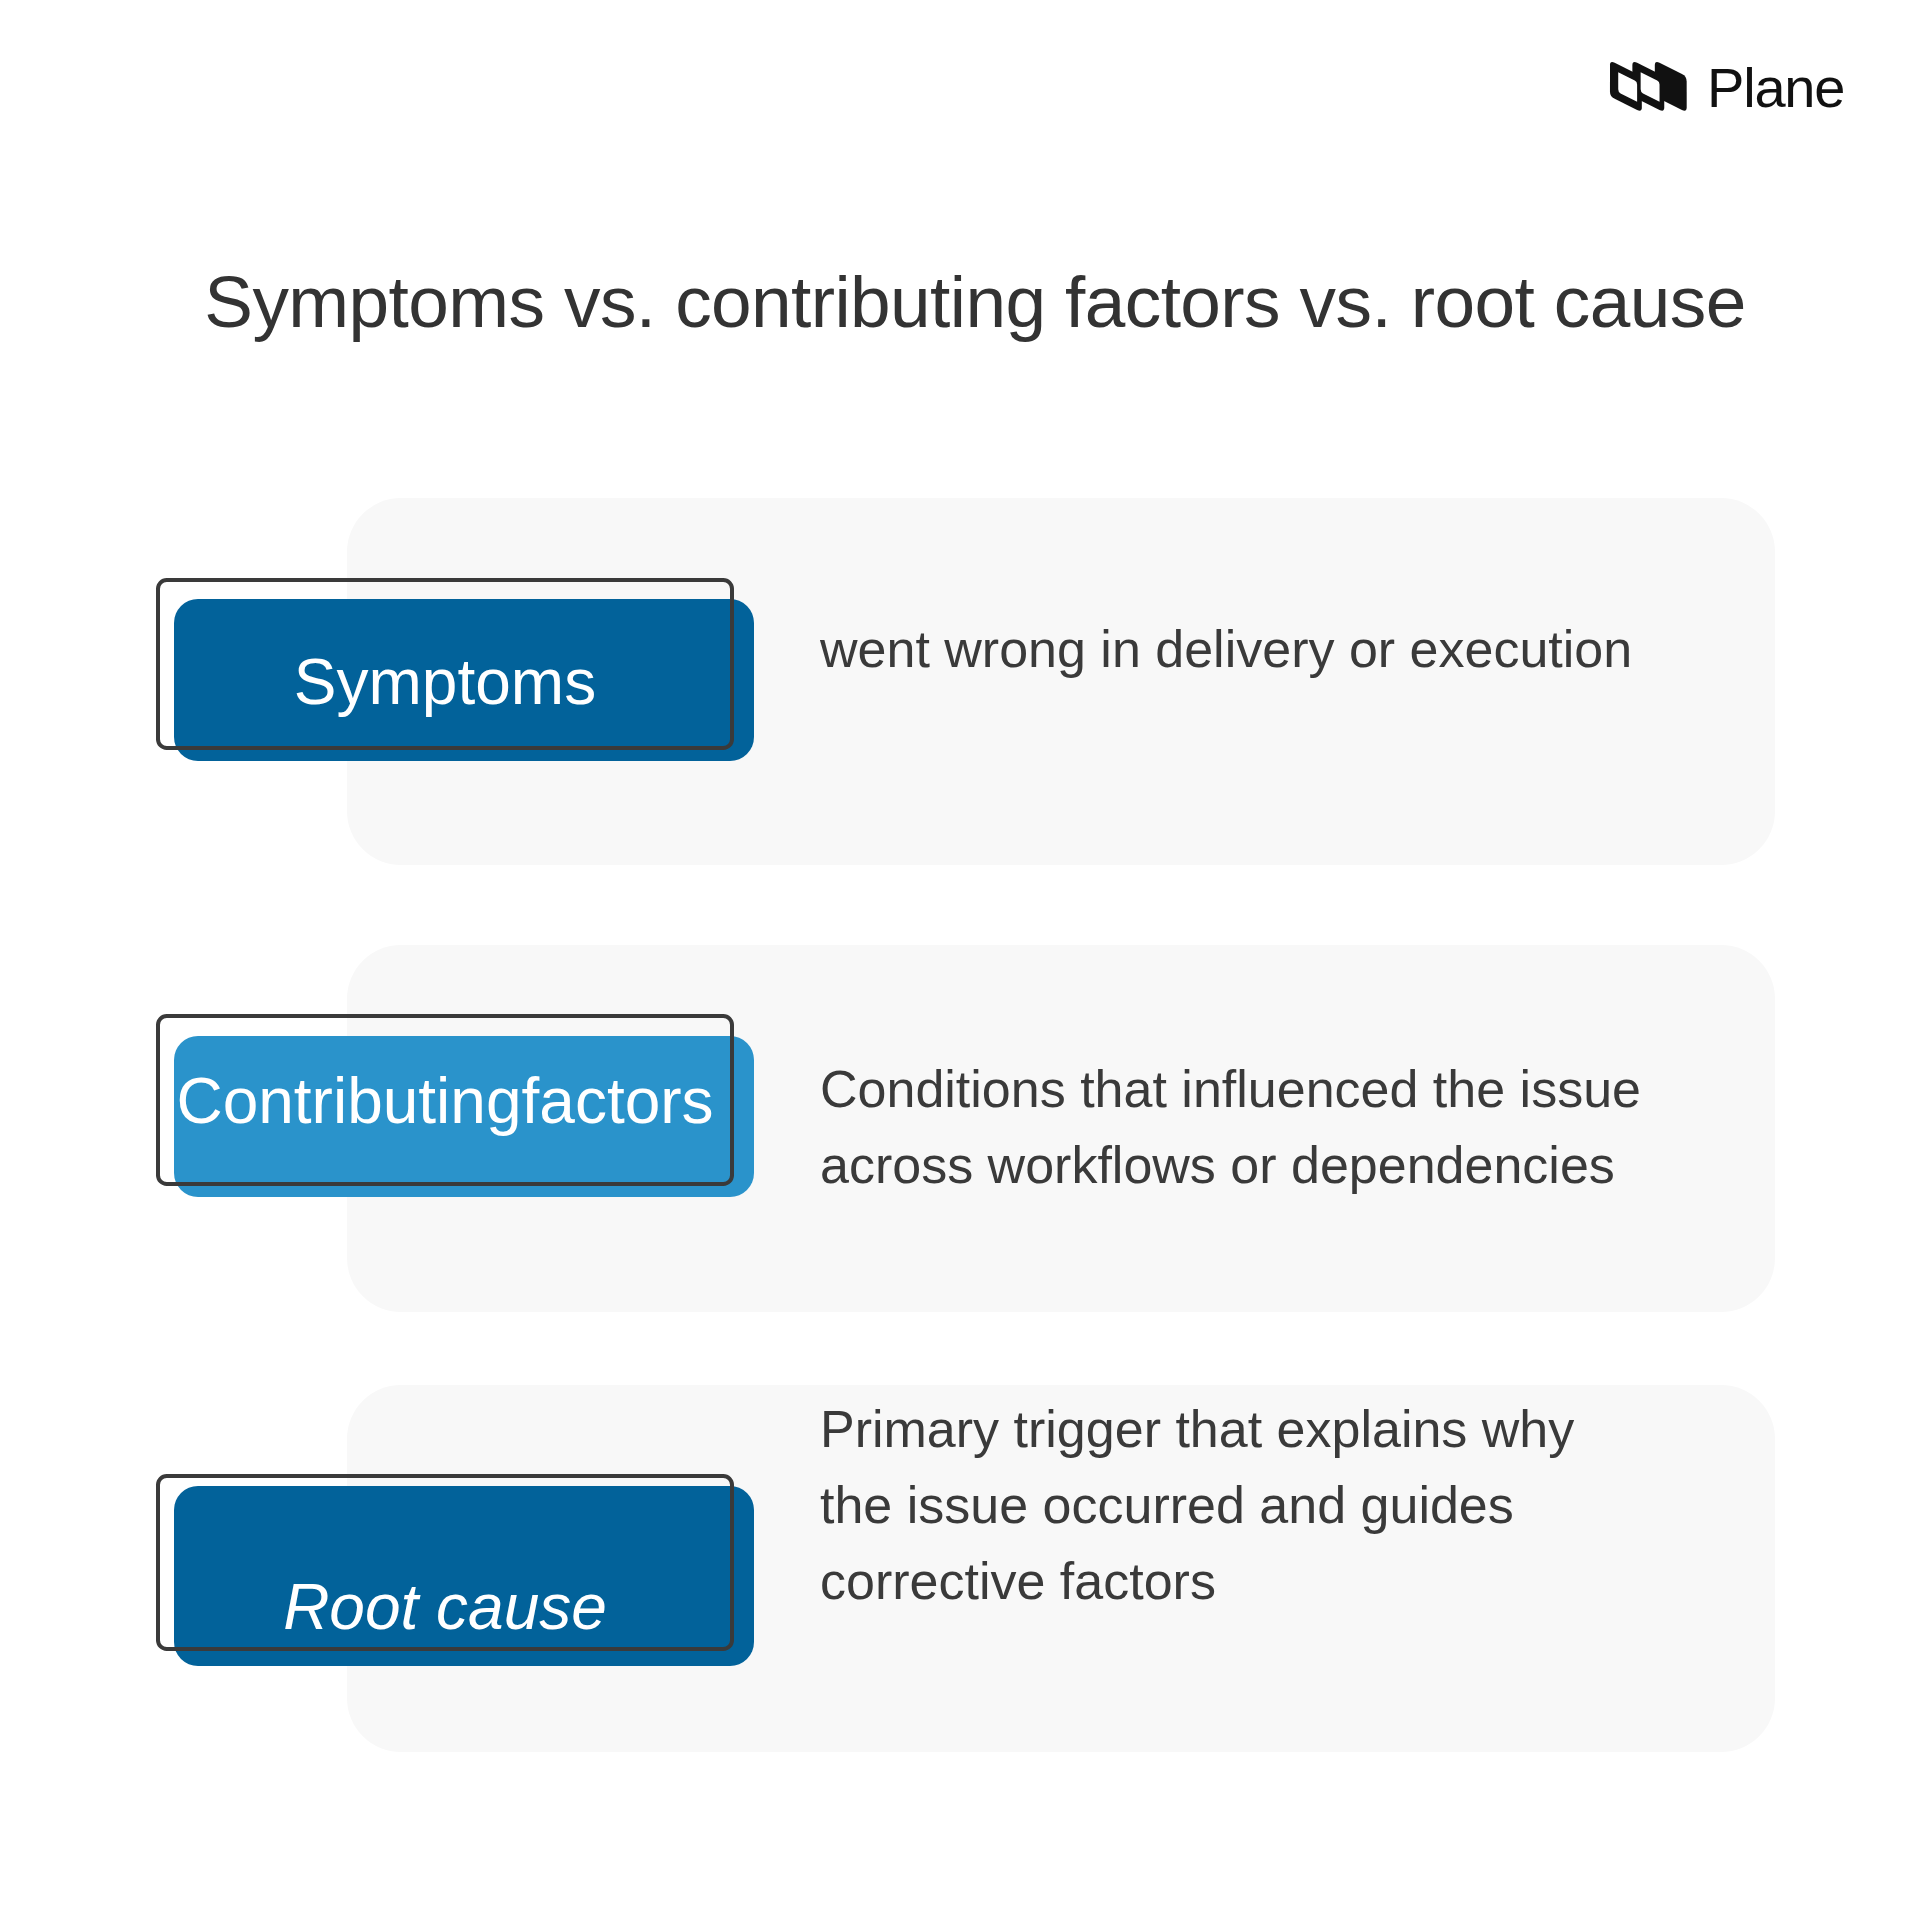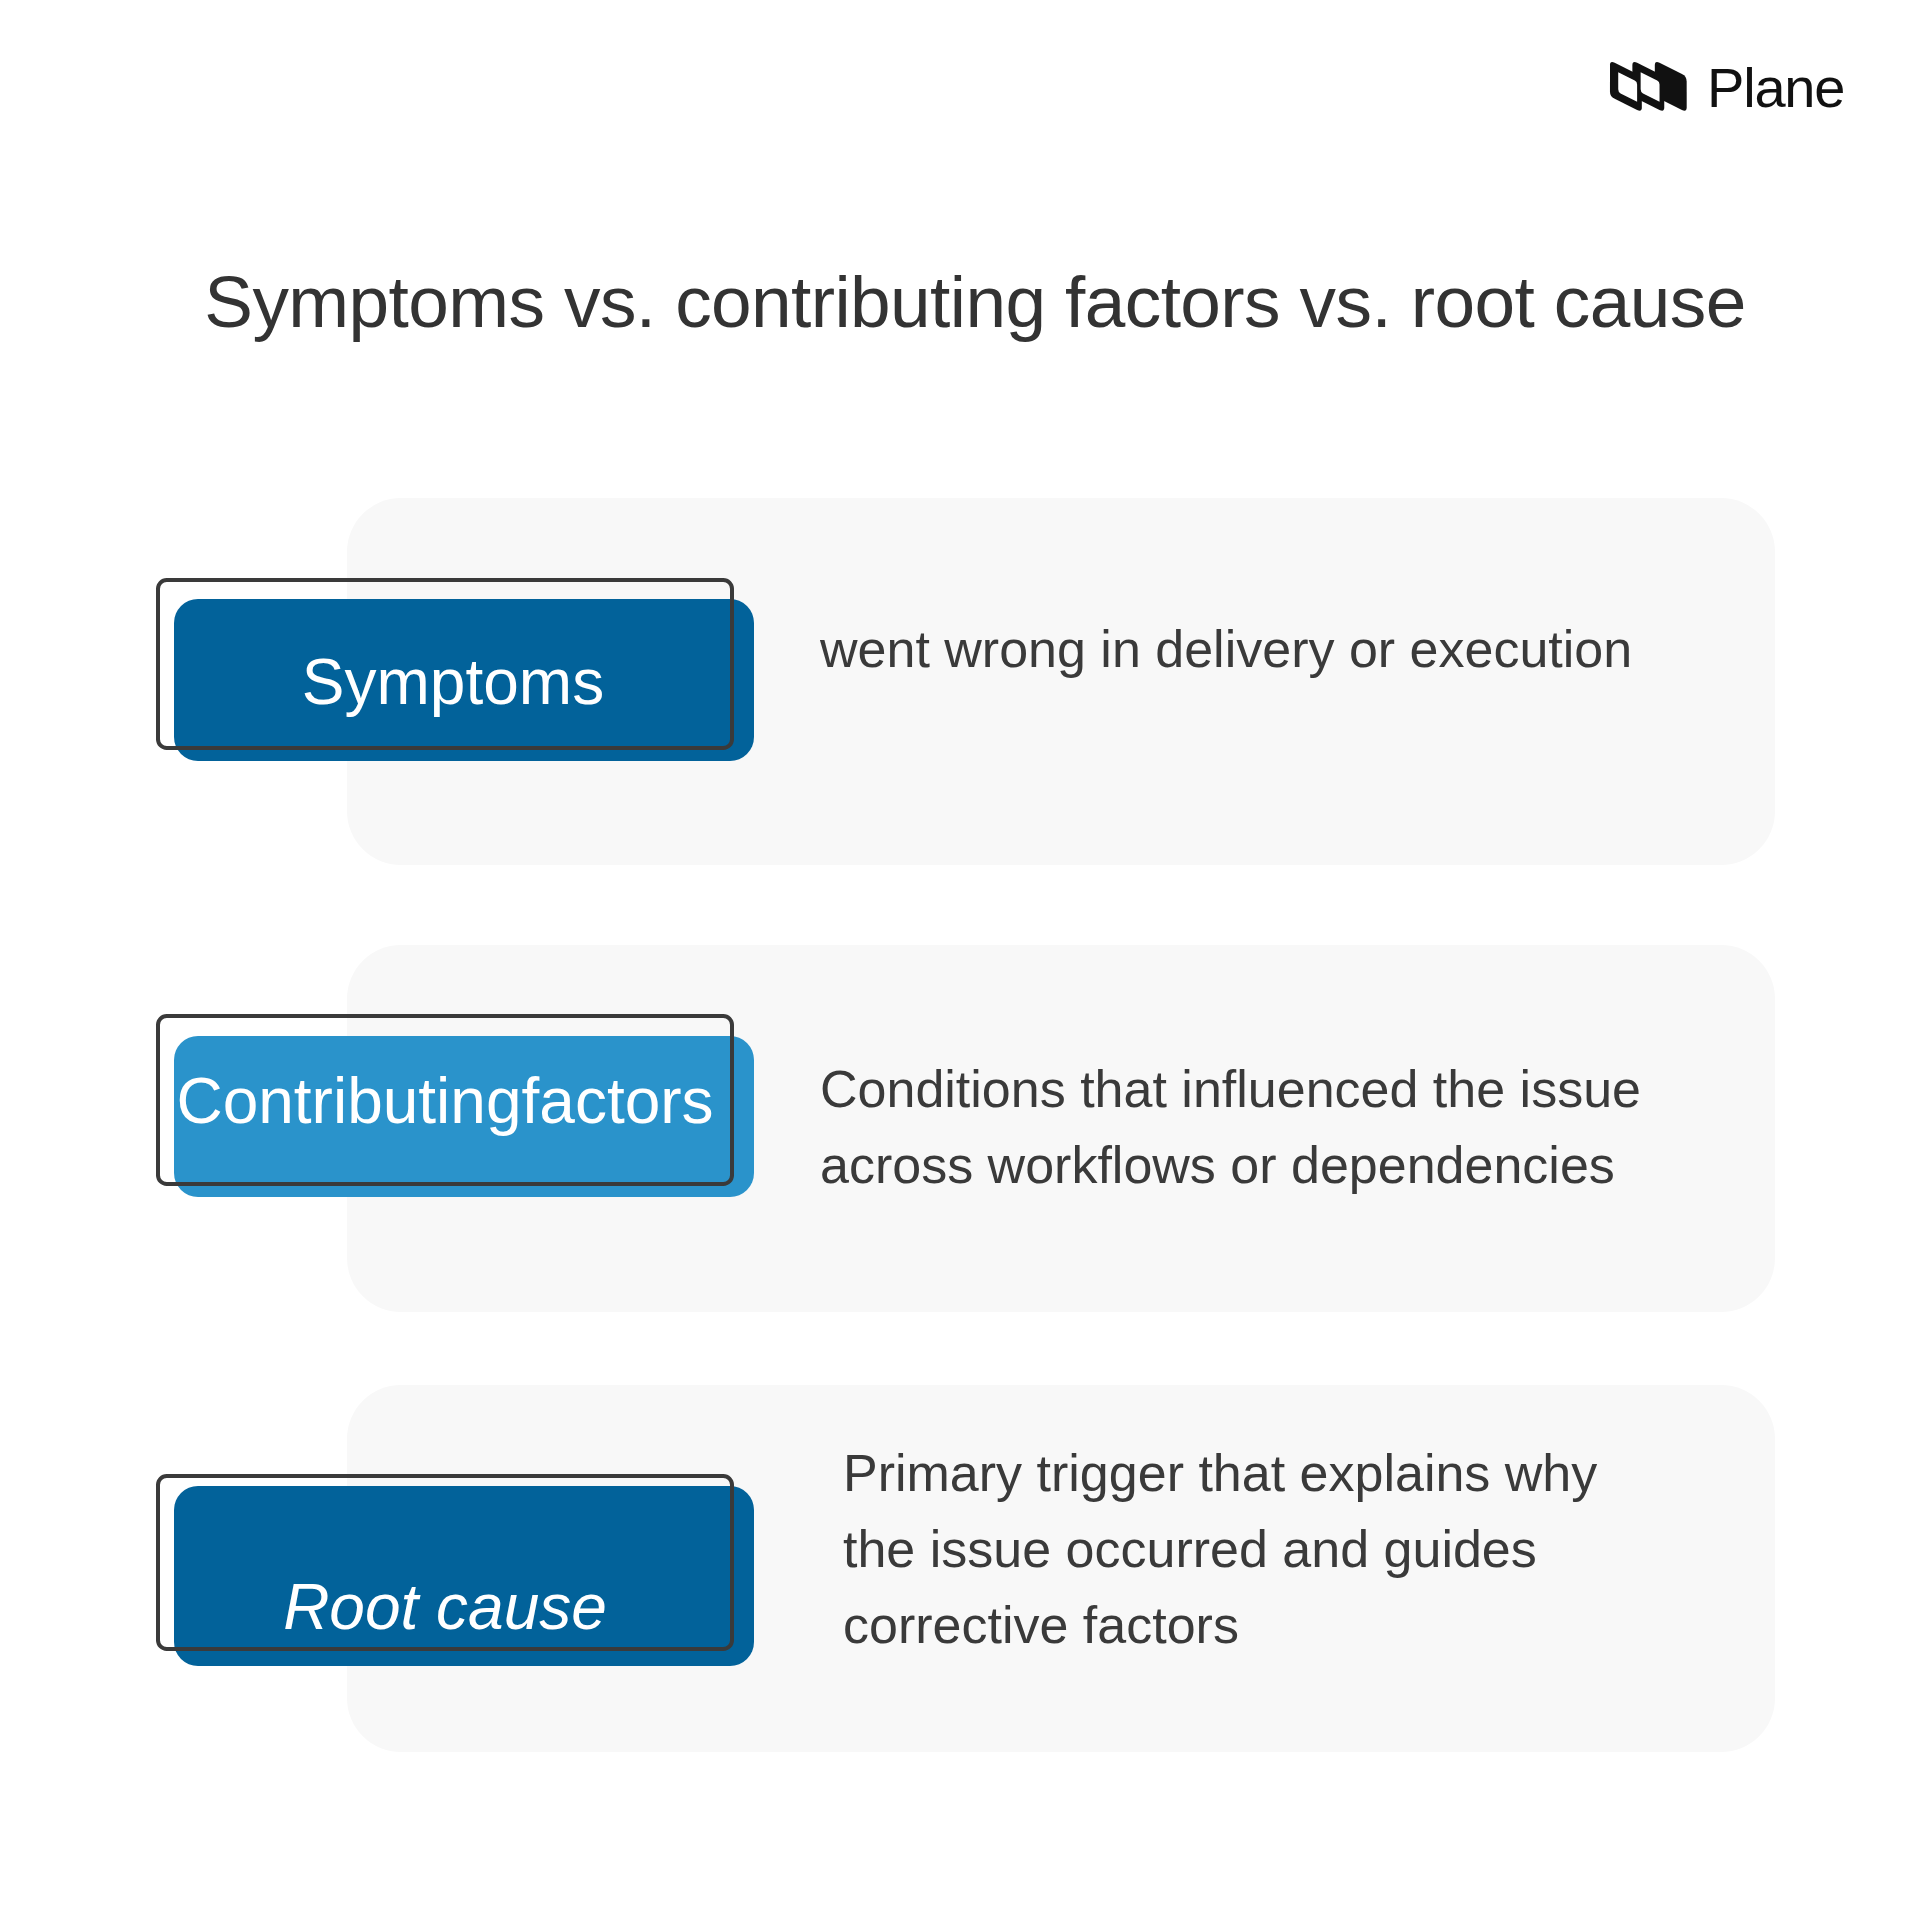--- a/index.html
+++ b/index.html
@@ -31,21 +31,21 @@
   </svg>
   <span class="logo-text">Plane</span>
 </div>
 
 <h1 class="title" style="margin:0;font-weight:normal;">Symptoms vs. contributing factors vs. root cause</h1>
 
 <div>
   <div class="card" style="top:498px;height:367px;"></div>
   <div class="label-fill" style="top:599px;height:162px;background:#02629A;"></div>
   <div class="label-outline" style="top:578px;height:172px;"></div>
-  <div class="label-text" style="top:594px;height:178px;margin-left:8px;">
+  <div class="label-text" style="top:594px;height:178px;">
     <span>Symptoms</span>
   </div>
   <div class="desc" style="top:611px;">
     <div>went wrong in delivery or execution</div>
   </div>
 </div>
 
 <div>
   <div class="card" style="top:945px;height:367px;"></div>
   <div class="label-fill" style="top:1036px;height:161px;background:#2A93CB;"></div>
@@ -60,19 +60,19 @@
   </div>
 </div>
 
 <div>
   <div class="card" style="top:1385px;height:367px;"></div>
   <div class="label-fill" style="top:1486px;height:180px;background:#02629A;"></div>
   <div class="label-outline" style="top:1474px;height:177px;"></div>
   <div class="label-text" style="top:1522px;height:172px;font-style:italic;">
     <span>Root cause</span>
   </div>
-  <div class="desc" style="top:1435px;margin-left:23px;">
+  <div class="desc" style="top:1391px;">
     <div>Primary trigger that explains why</div>
     <div>the issue occurred and guides</div>
     <div>corrective factors</div>
   </div>
 </div>
 
 
 </body></html>

